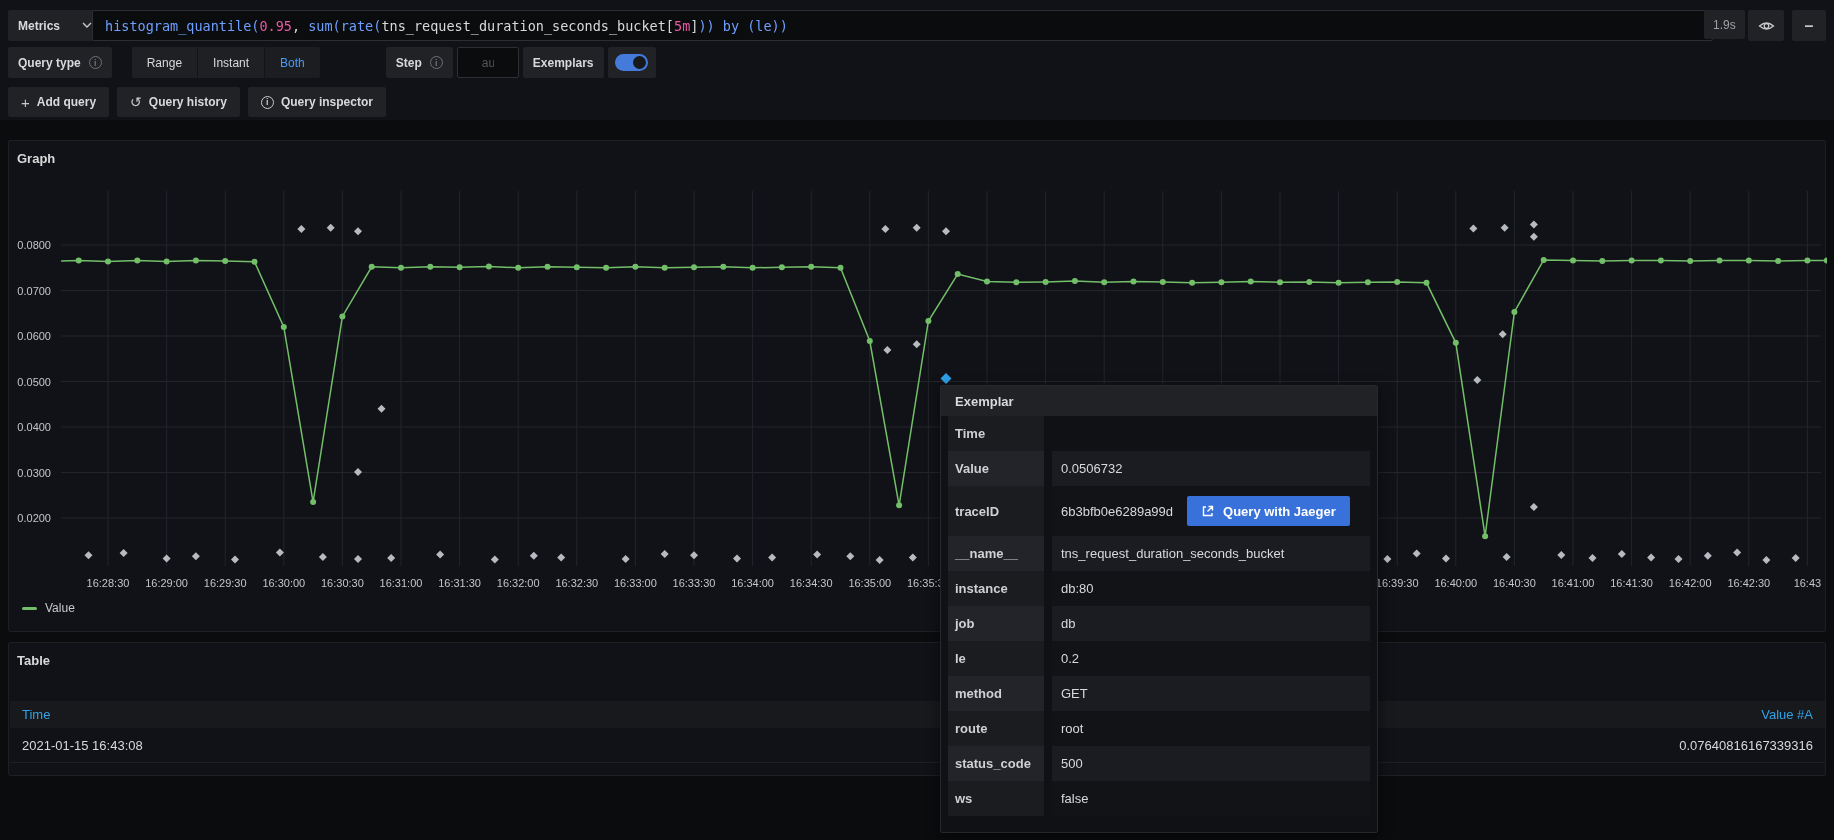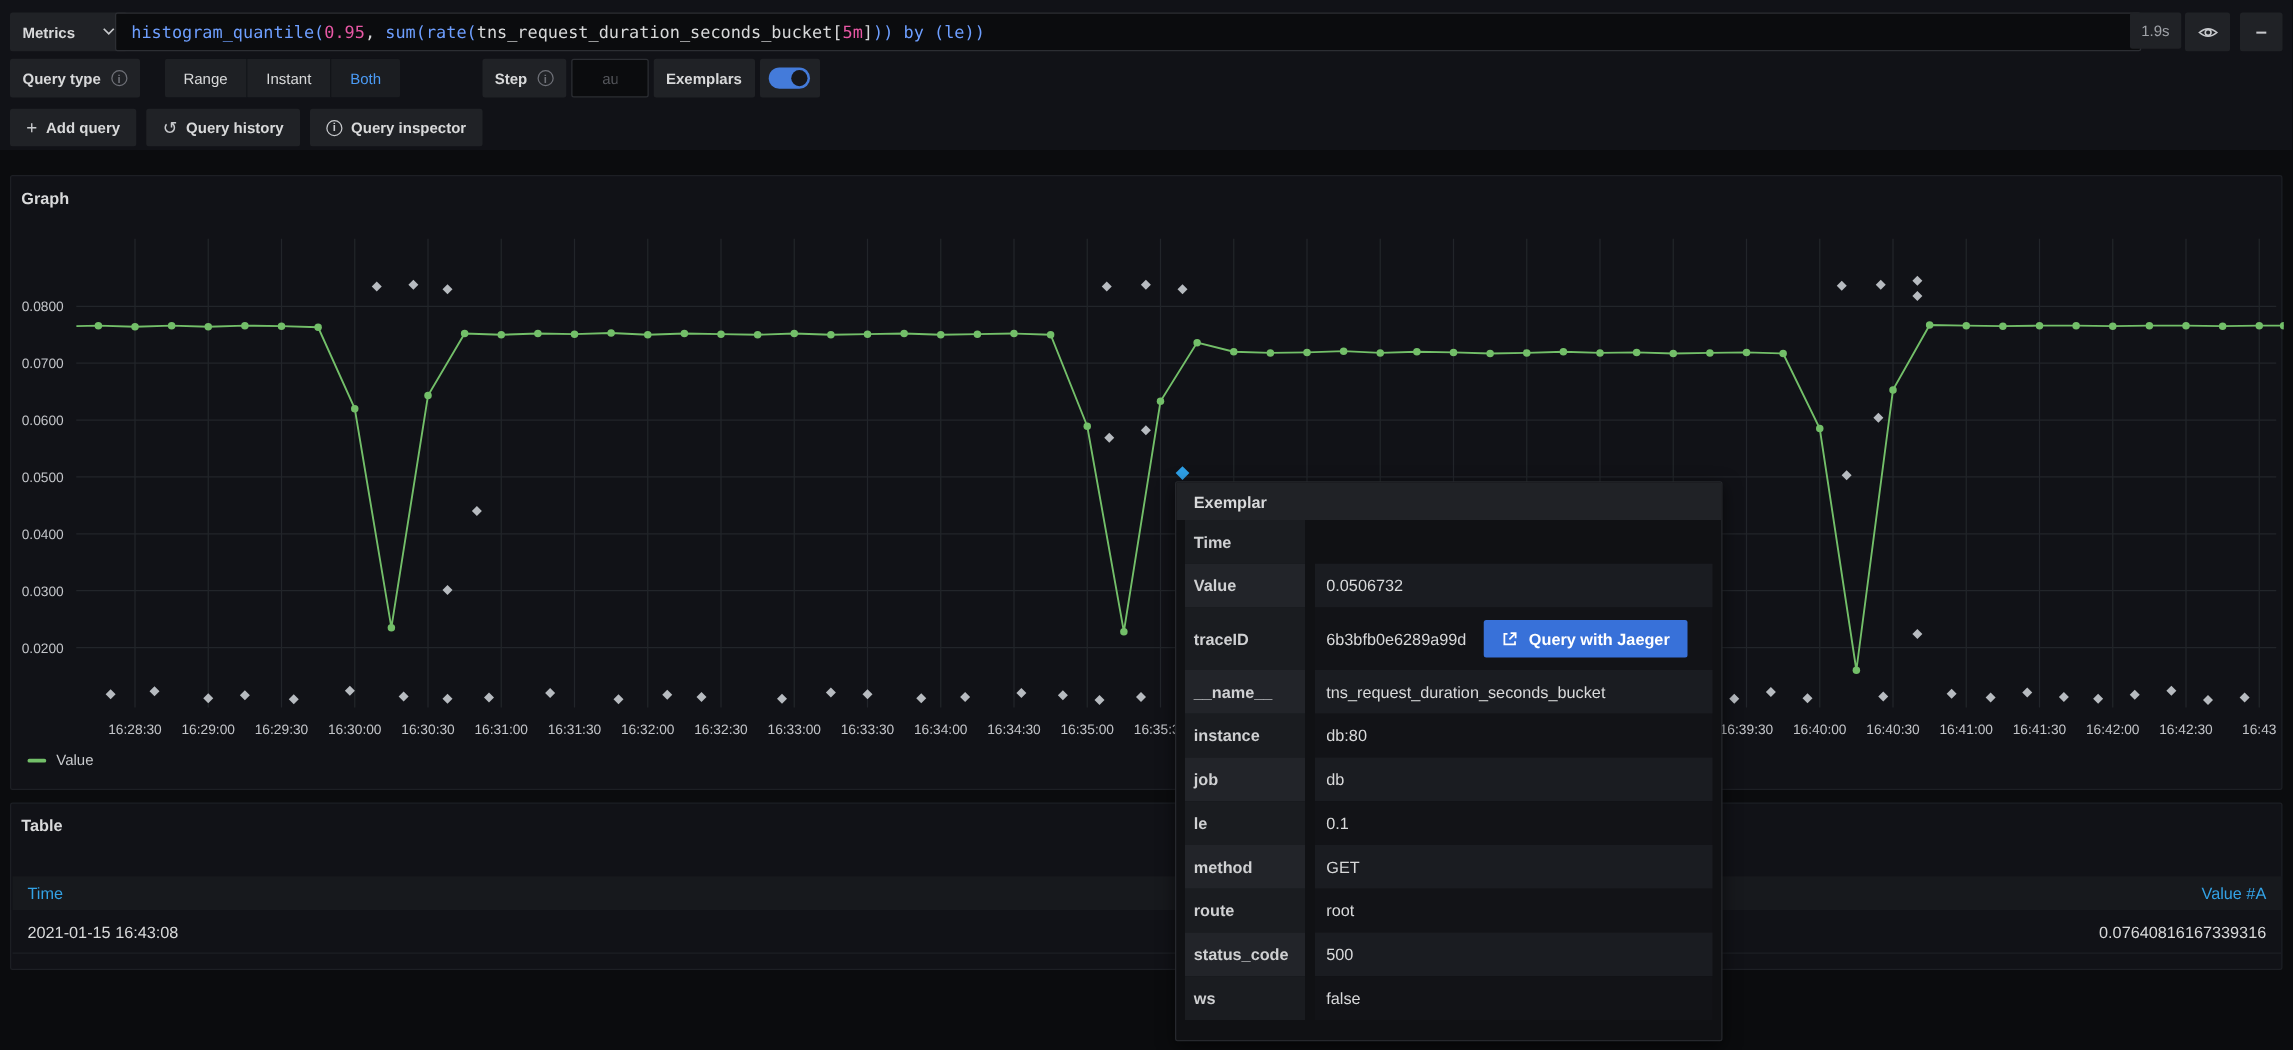--- a/index.html
+++ b/index.html
@@ -412,21 +412,21 @@
           <div class="tt-label">job</div>
           <div class="tt-gap"></div>
           <div class="tt-value">
             <span>db</span>
           </div>
         </div>
         <div class="tt-row">
           <div class="tt-label">le</div>
           <div class="tt-gap"></div>
           <div class="tt-value">
-            <span>0.1</span>
+            <span>0.2</span>
           </div>
         </div>
         <div class="tt-row">
           <div class="tt-label">method</div>
           <div class="tt-gap"></div>
           <div class="tt-value">
             <span>GET</span>
           </div>
         </div>
         <div class="tt-row">

